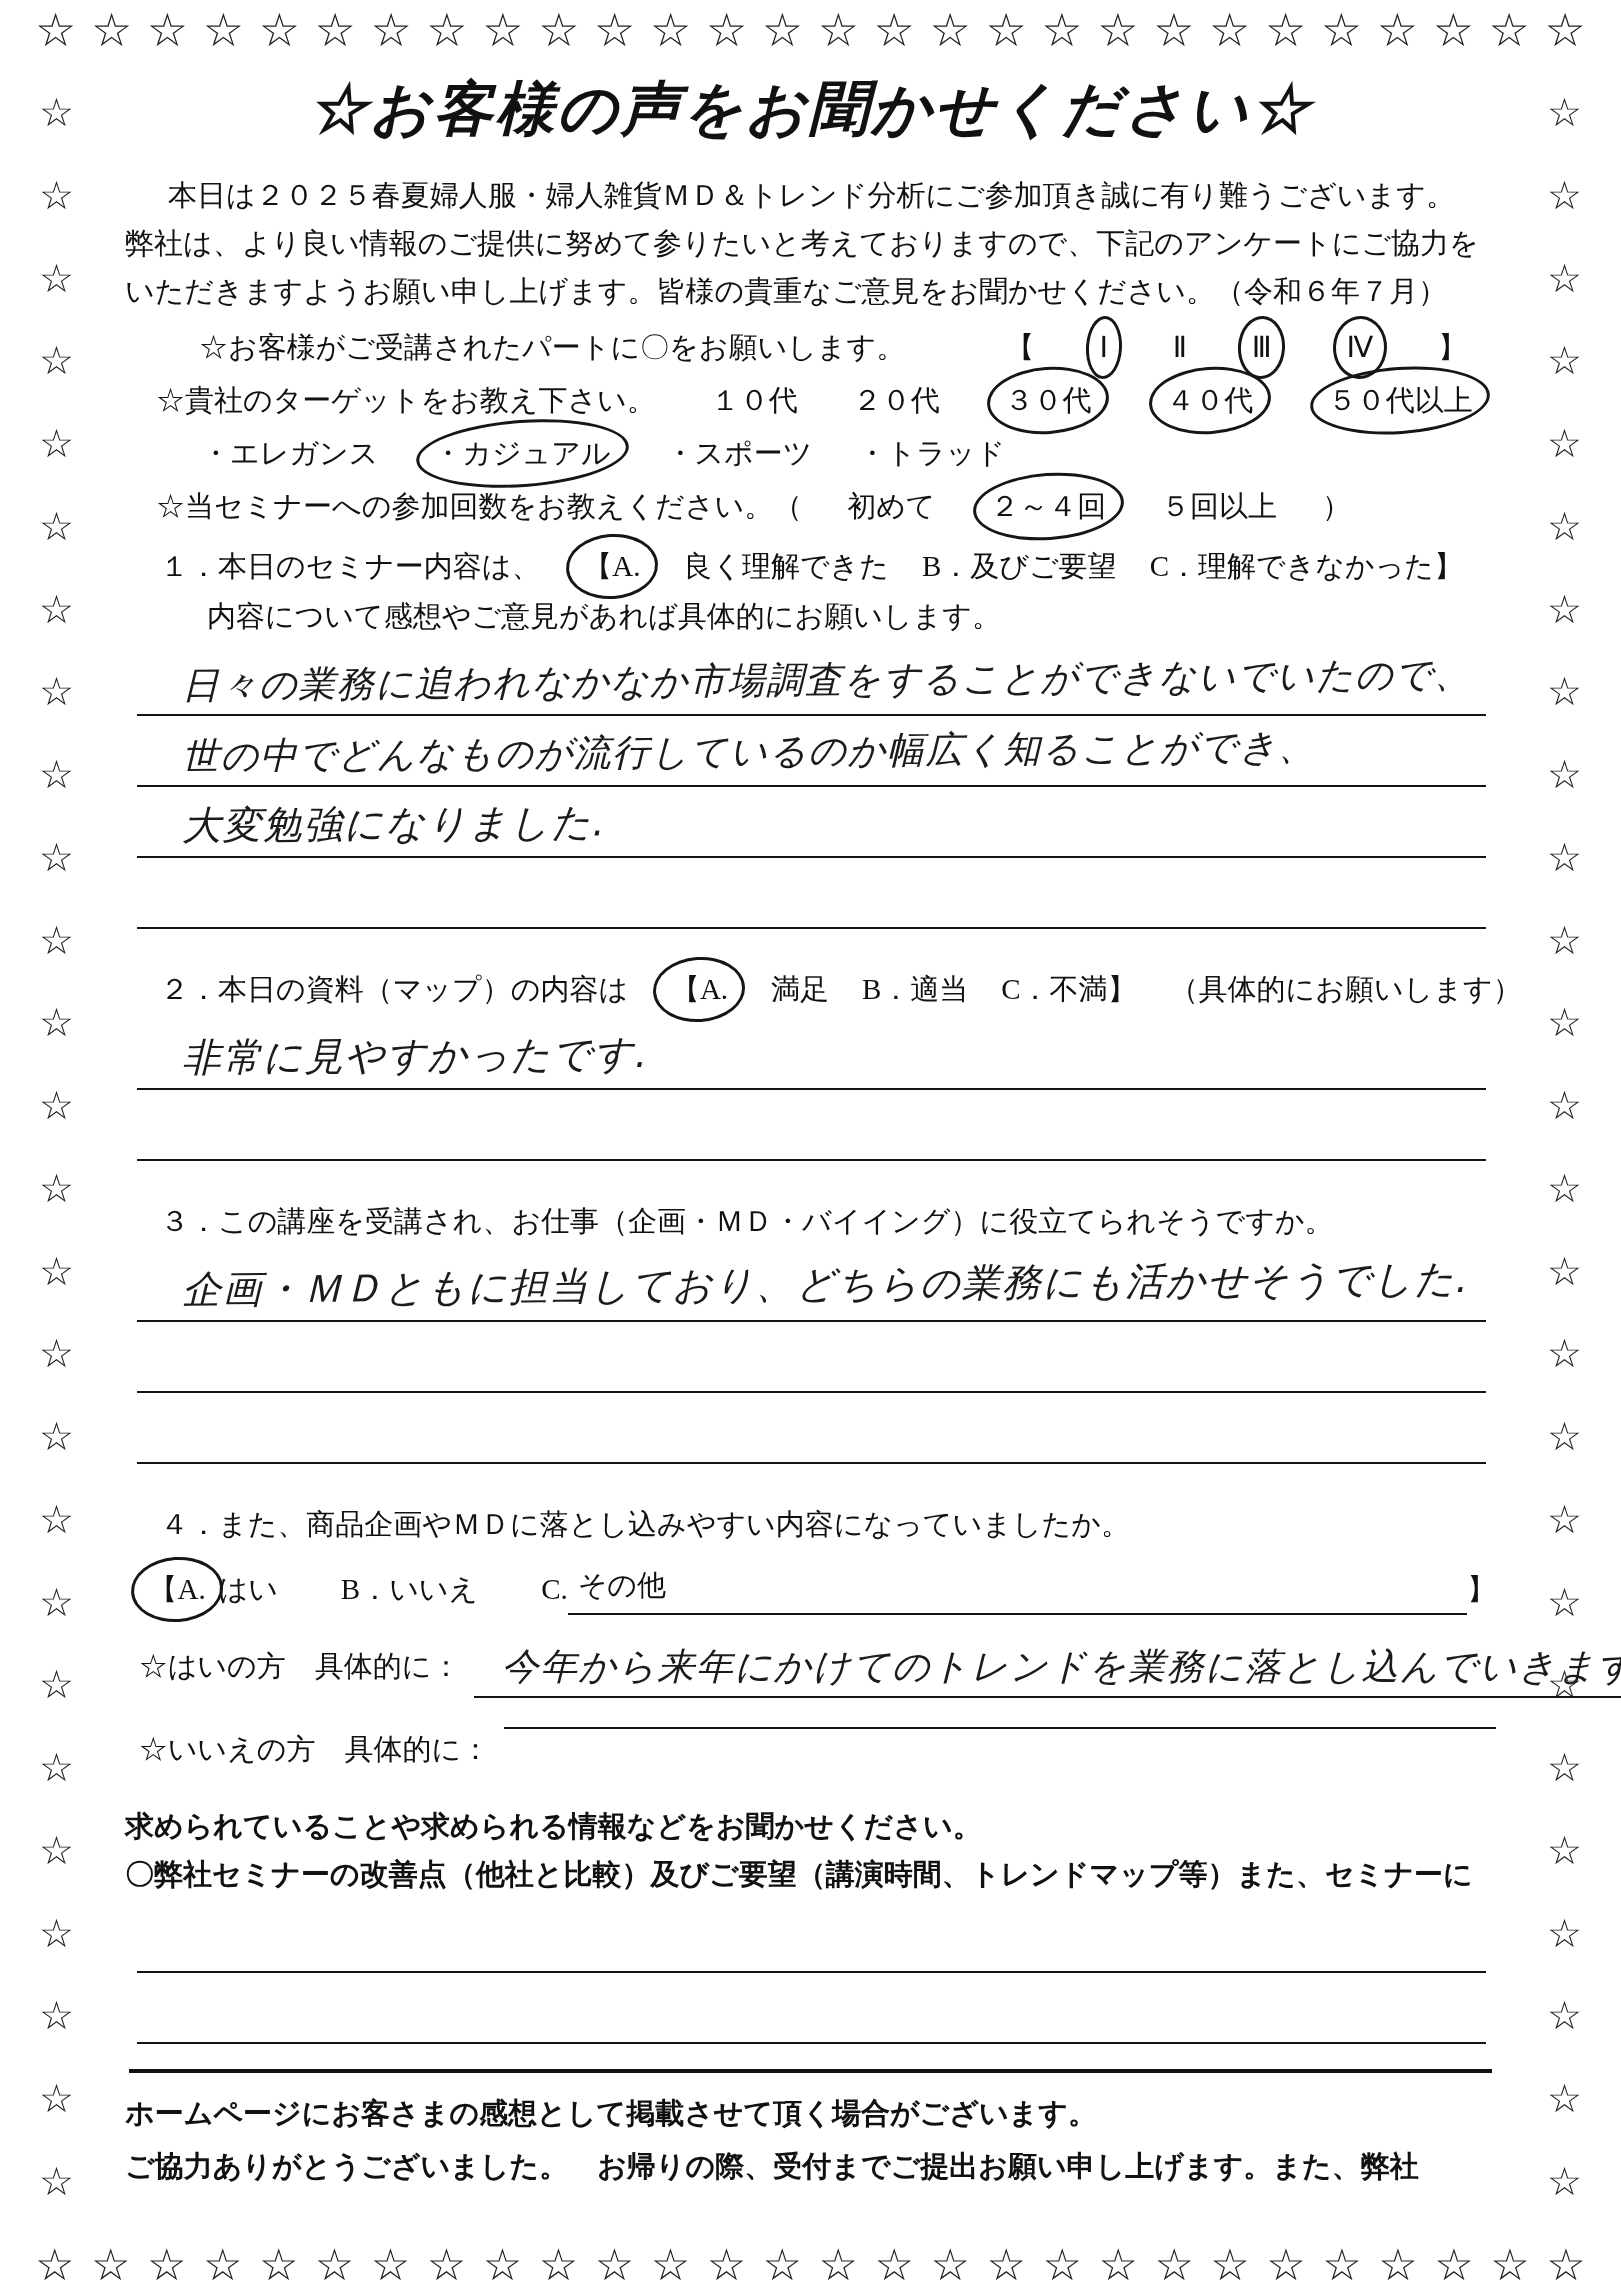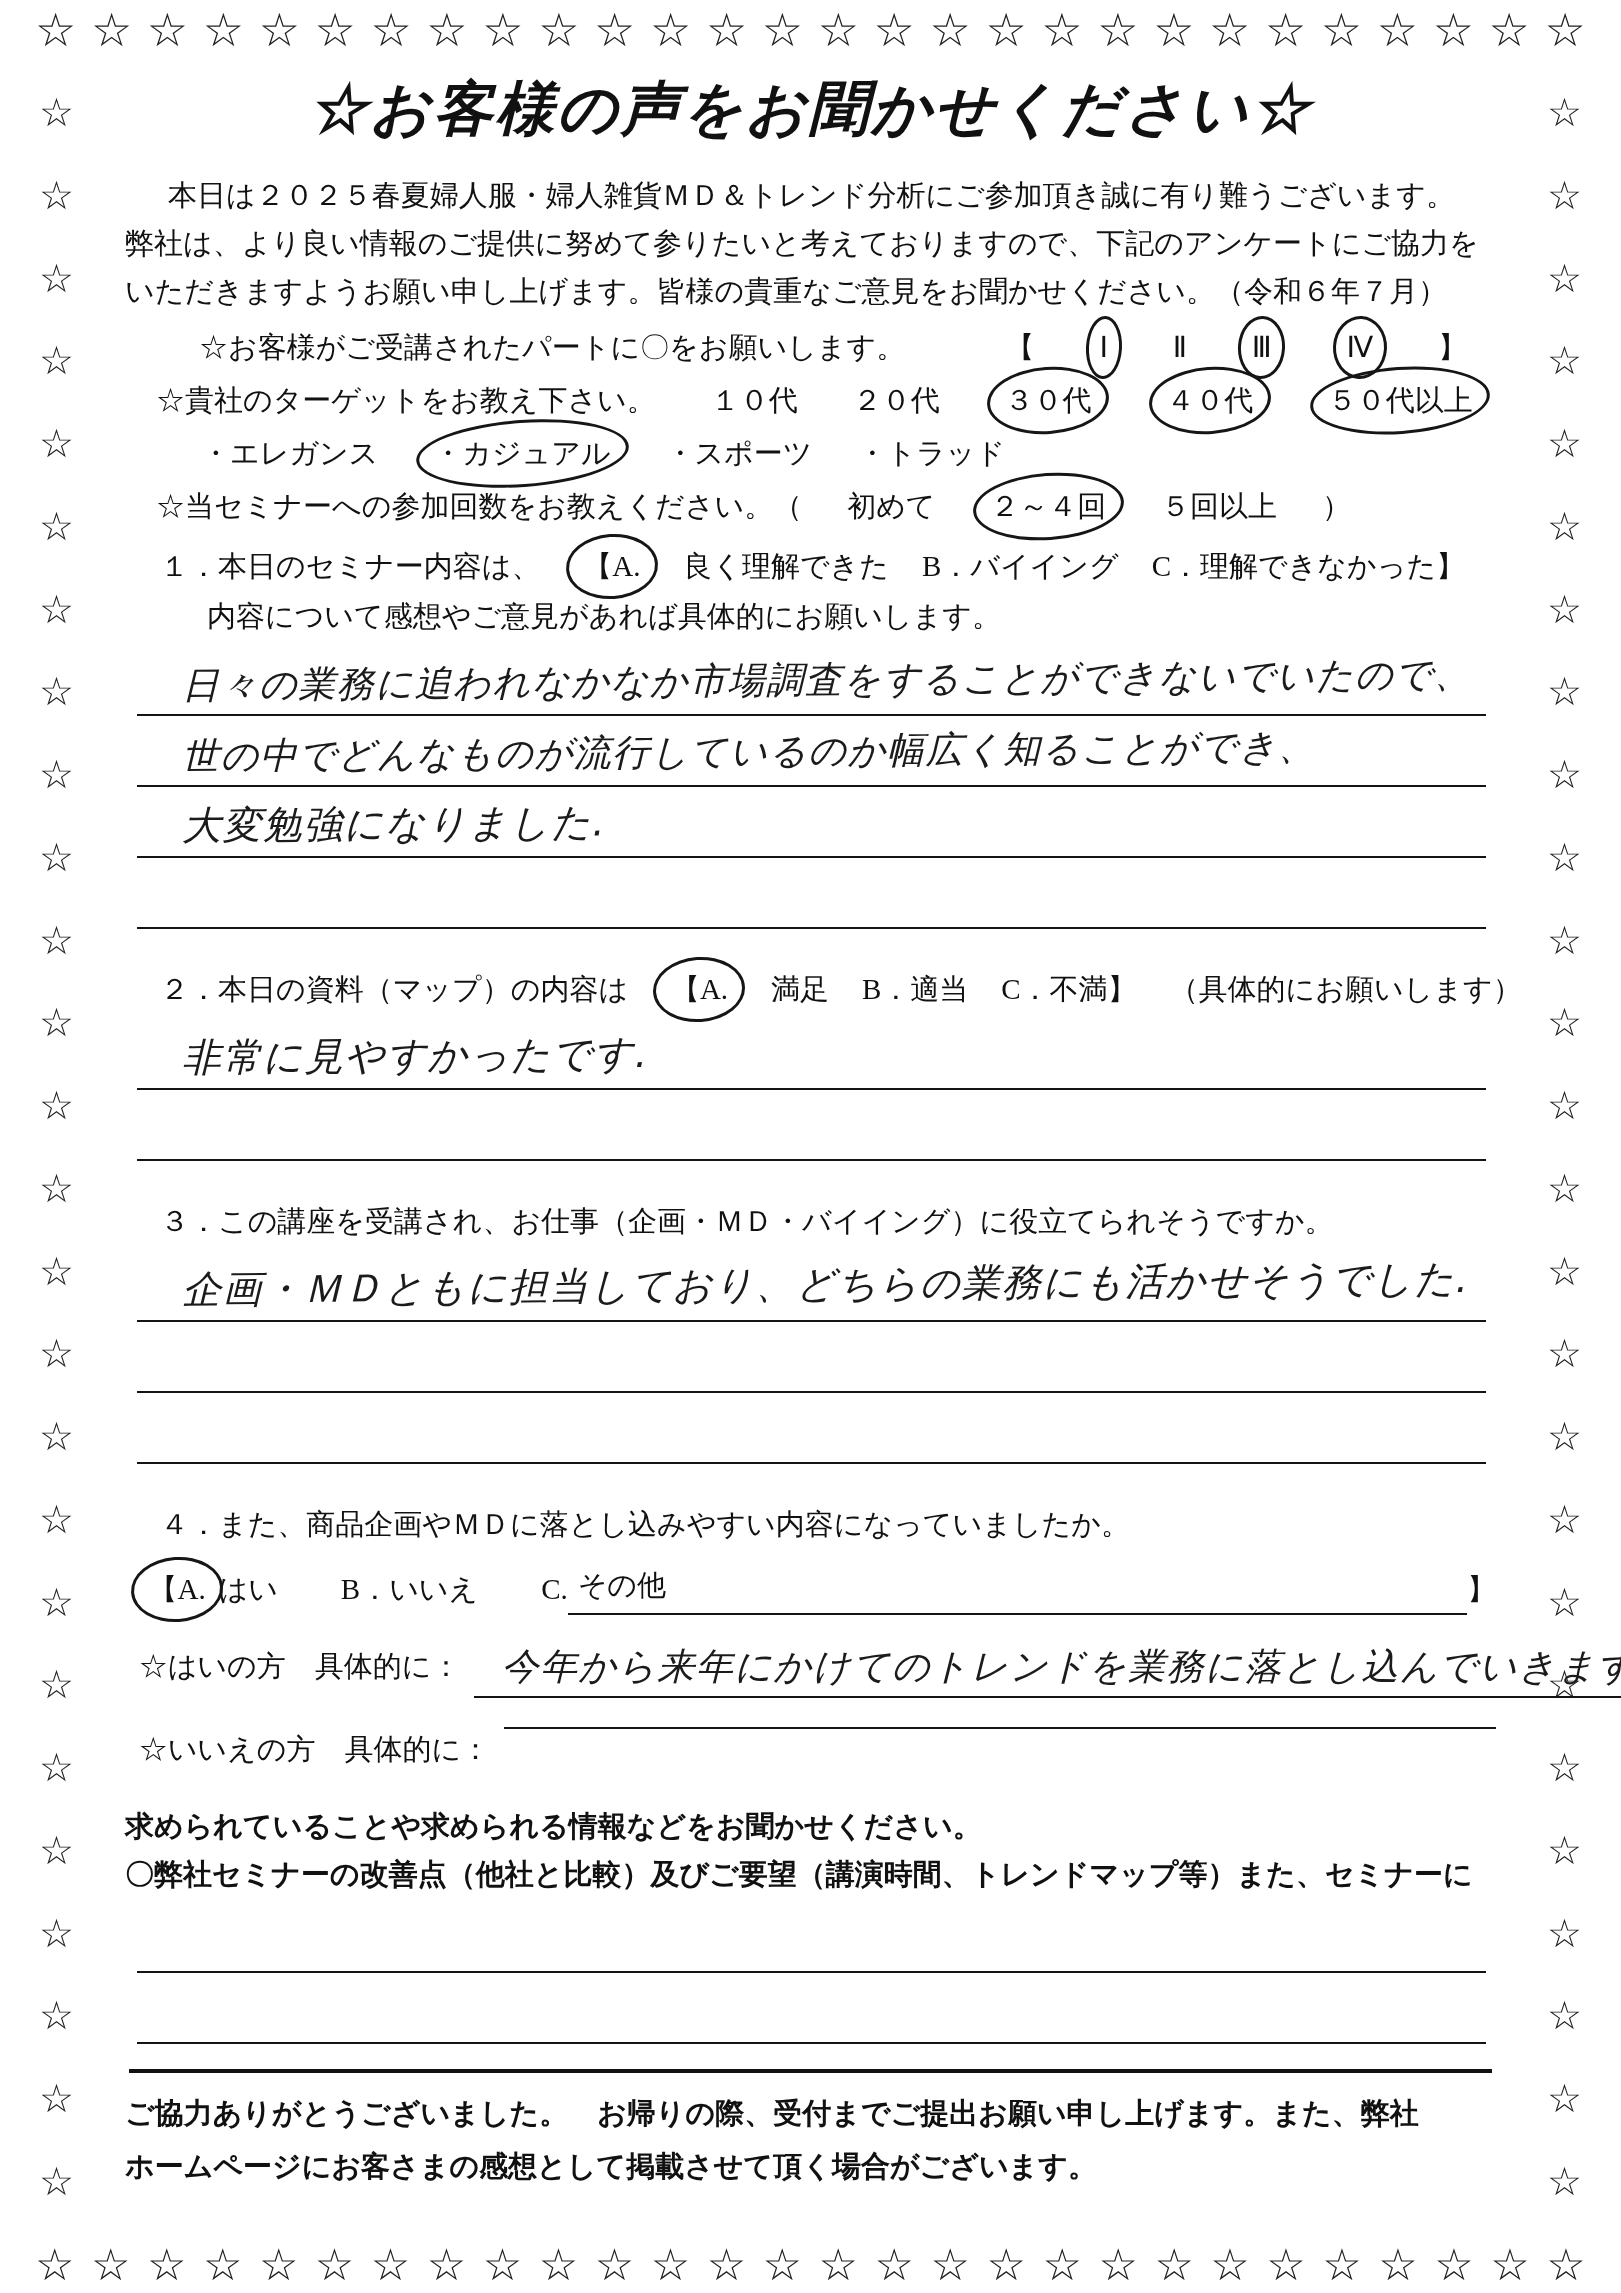--- a/index.html
+++ b/index.html
@@ -235,21 +235,21 @@
         <span class="opt-gap">５回以上</span>
         <span class="opt-gap">）</span>
       </div>
     </div>
 
     <div class="mt8">
       <div class="q-head">
         <span>１．本日のセミナー内容は、</span>
         <span class="opt circled">【A.</span>
         <span class="opt">良く理解できた</span>
-        <span class="opt">B．バイイング</span>
+        <span class="opt">B．及びご要望</span>
         <span class="opt">C．理解できなかった】</span>
       </div>
       <div class="q-sub">内容について感想やご意見があれば具体的にお願いします。</div>
       <div class="rules">
         <div class="rule">
             <span class="hw">日々の業務に追われなかなか市場調査をすることができないでいたので、</span>
           </div>
         <div class="rule">
             <span class="hw">世の中でどんなものが流行しているのか幅広く知ることができ、</span>
           </div>
@@ -336,19 +336,19 @@
             <span class="hw"></span>
           </div>
         <div class="rule">
             <span class="hw"></span>
           </div>
       </div>
     </div>
 
     <div class="divider"></div>
     <div class="footer">
+      <div class="line" style="font-weight:bold;">ホームページにお客さまの感想として掲載させて頂く場合がございます。</div>
       <div class="line" style="font-weight:bold;">ご協力ありがとうございました。　お帰りの際、受付までご提出お願い申し上げます。また、弊社</div>
-      <div class="line" style="font-weight:bold;">ホームページにお客さまの感想として掲載させて頂く場合がございます。</div>
     </div>
 
   </div>
 </div>
 
 
 </body></html>

